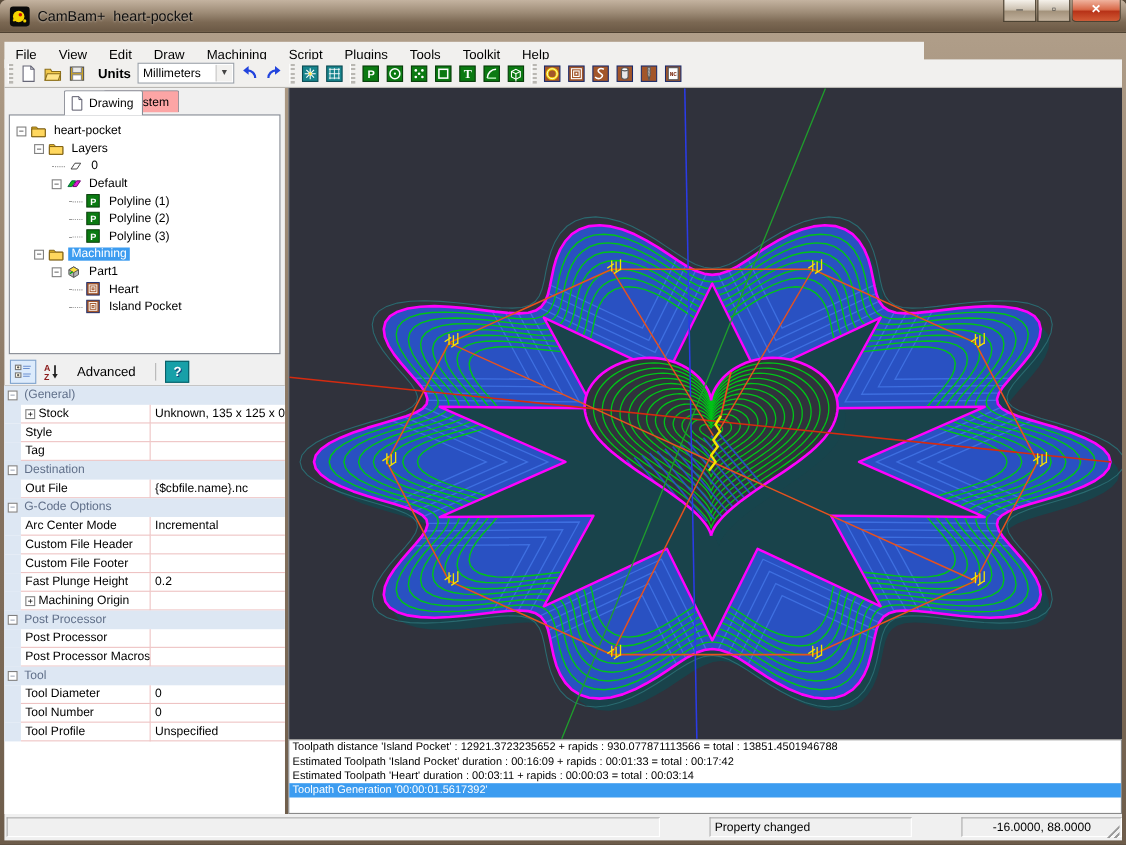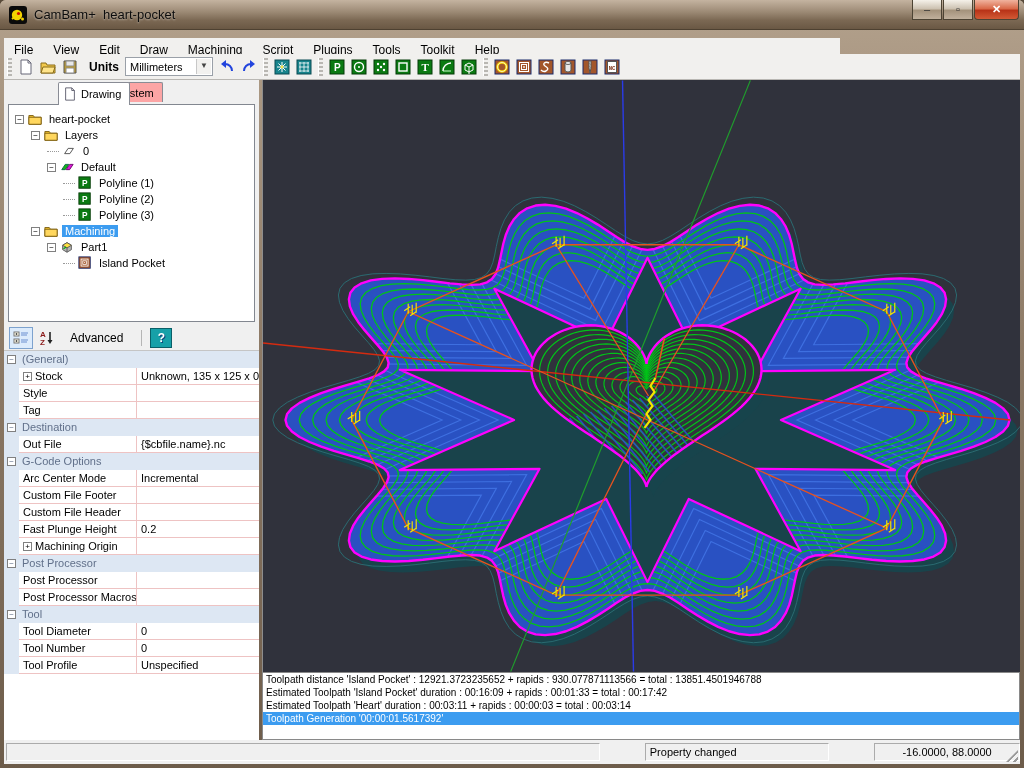--- a/index.html
+++ b/index.html
@@ -295,20 +295,30 @@
           <span class="lbl">Part1</span>
         </div>
         <div class="tree-row" style="padding-left: 54px;">
           <div class="connector" style="width: 12px;"></div>
           <span class="ticon"><svg width="16" height="14" viewBox="0 0 16 16">
               <rect x="1" y="1" width="13" height="13" fill="#a3562a" stroke="#1a2a6a"></rect>
               <rect x="3.5" y="3.5" width="8" height="8" fill="none" stroke="#fff"></rect>
               <rect x="5.5" y="5.5" width="4" height="4" fill="none" stroke="#fff"></rect>
               <rect x="7" y="7" width="1" height="1" fill="#fff"></rect>
             </svg></span>
+          <span class="lbl">Heart</span>
+        </div>
+        <div class="tree-row" style="padding-left: 54px;">
+          <div class="connector" style="width: 12px;"></div>
+          <span class="ticon"><svg width="16" height="14" viewBox="0 0 16 16">
+              <rect x="1" y="1" width="13" height="13" fill="#a3562a" stroke="#1a2a6a"></rect>
+              <rect x="3.5" y="3.5" width="8" height="8" fill="none" stroke="#fff"></rect>
+              <rect x="5.5" y="5.5" width="4" height="4" fill="none" stroke="#fff"></rect>
+              <rect x="7" y="7" width="1" height="1" fill="#fff"></rect>
+            </svg></span>
           <span class="lbl">Island Pocket</span>
         </div>
       </div>
     <div class="abs" id="proptoolbar">
       <div class="ptbtn selected">
         <svg width="16" height="16" viewBox="0 0 16 16">
           <rect x="1" y="2" width="5" height="4" fill="#fffbe8" stroke="#777"></rect>
             <rect x="1" y="9" width="5" height="4" fill="#fffbe8" stroke="#777"></rect>
           <path d="M3.5 3v2M2.5 4h2M3.5 10v2M2.5 11h2" stroke="#555"></path>
           <path d="M8 3h7M8 5h6M8 10h7M8 12h6" stroke="#6a8fd0"></path>
@@ -379,28 +389,28 @@
         <div class="prow">
           <div class="margin"></div>
           <div class="name">
             <span>Arc Center Mode</span>
           </div>
           <div class="value">Incremental</div>
         </div>
         <div class="prow">
           <div class="margin"></div>
           <div class="name">
+            <span>Custom File Header</span>
+          </div>
+          <div class="value"></div>
+        </div>
+        <div class="prow">
+          <div class="margin"></div>
+          <div class="name">
             <span>Custom File Footer</span>
-          </div>
-          <div class="value"></div>
-        </div>
-        <div class="prow">
-          <div class="margin"></div>
-          <div class="name">
-            <span>Custom File Header</span>
           </div>
           <div class="value"></div>
         </div>
         <div class="prow">
           <div class="margin"></div>
           <div class="name">
             <span>Fast Plunge Height</span>
           </div>
           <div class="value">0.2</div>
         </div>

